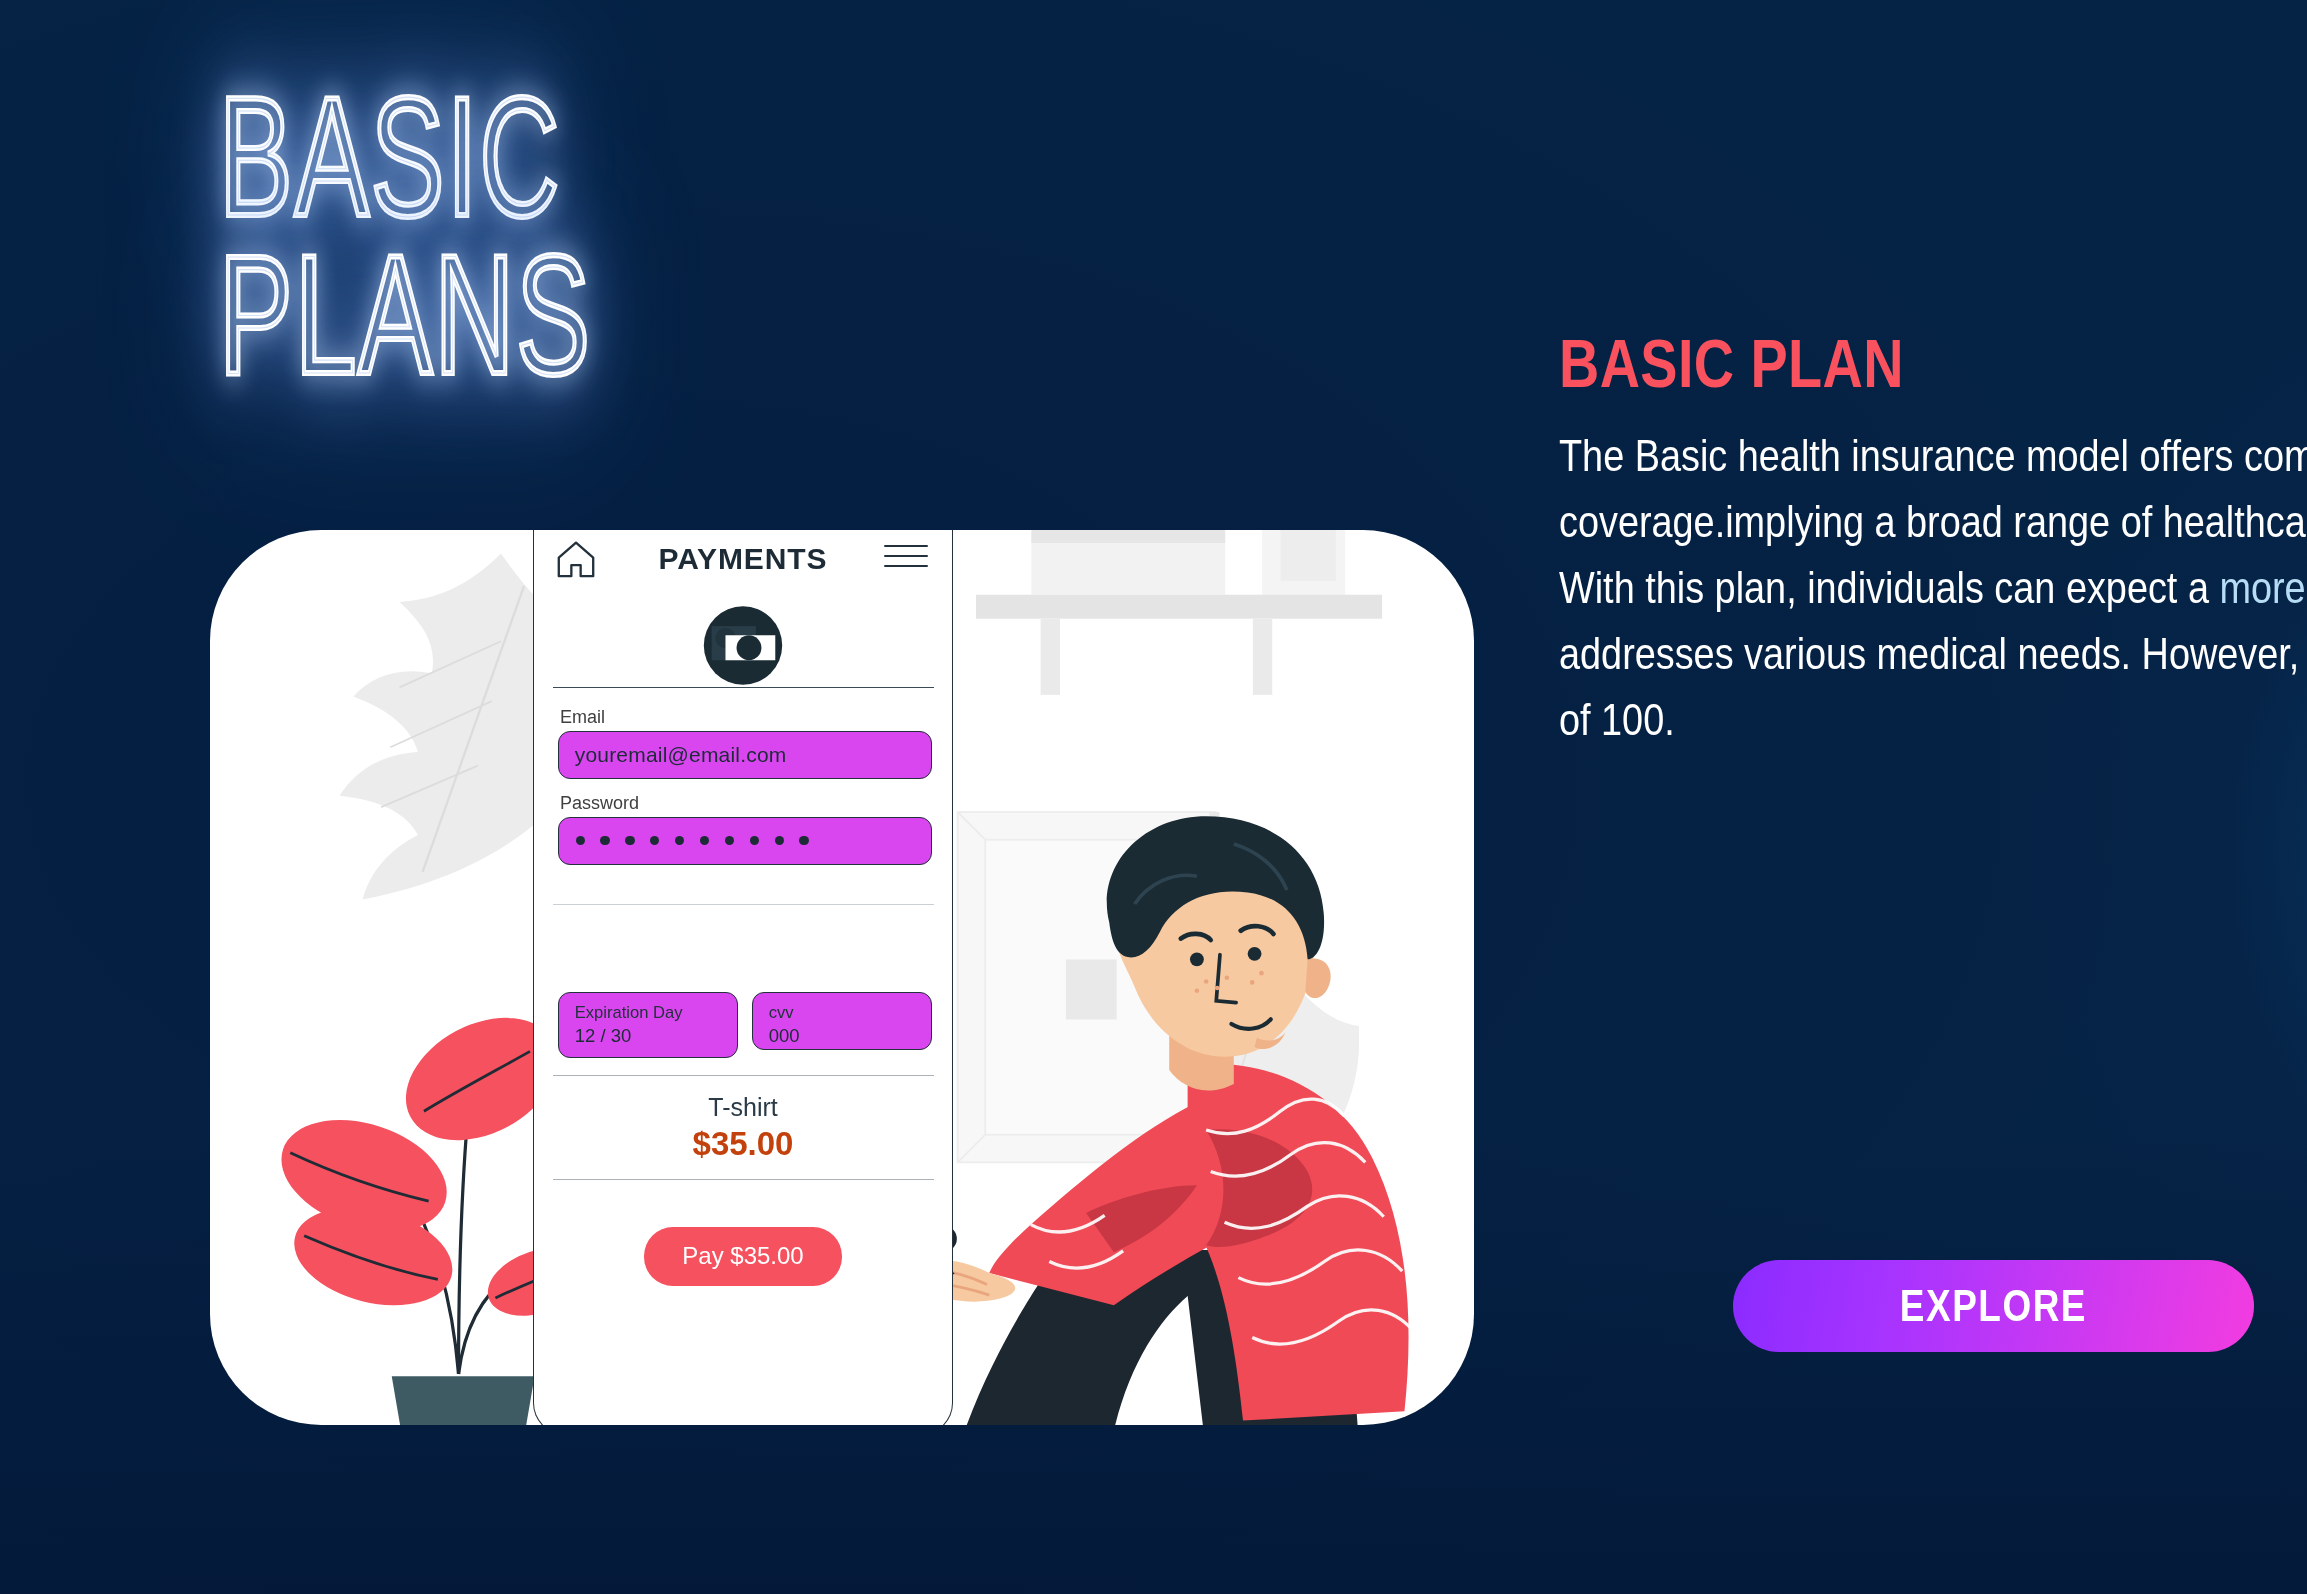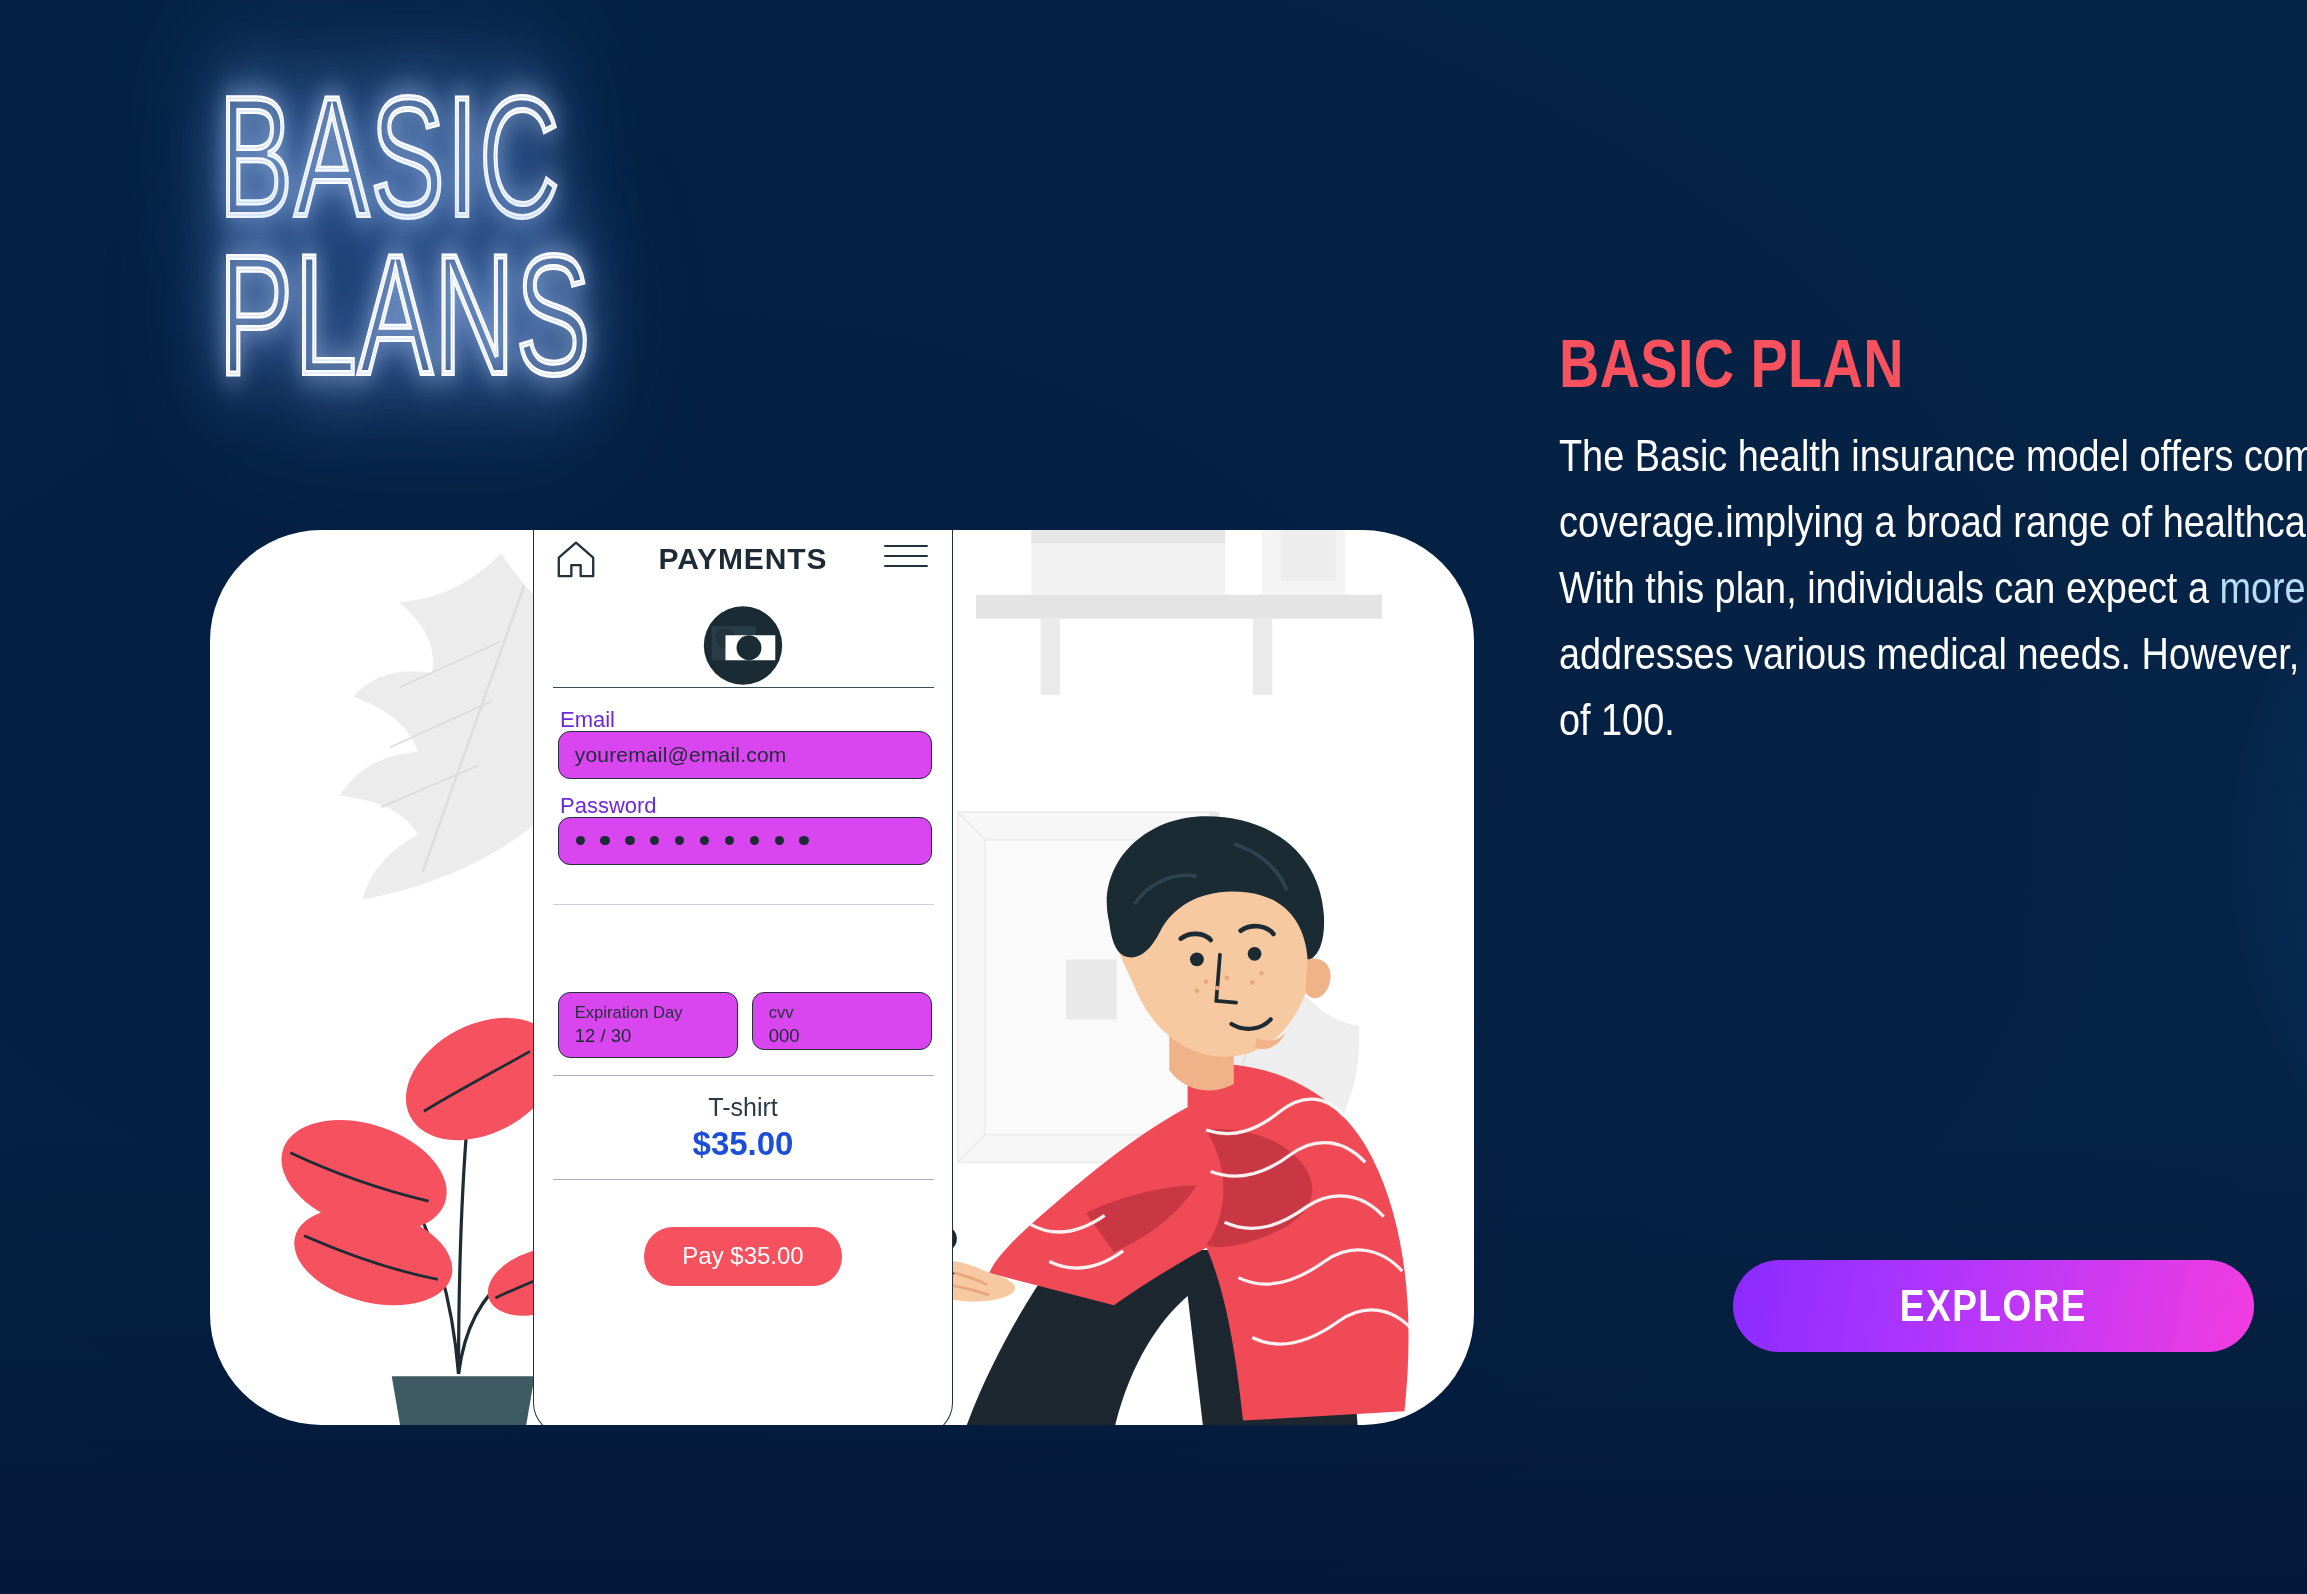--- a/index.html
+++ b/index.html
@@ -88,36 +88,36 @@
   .ph-top{position:relative;height:92px;}
   .home-icon{position:absolute;left:22px;top:18.5px;width:40px;height:40px;}
   .ph-title{
     position:absolute;left:0;right:0;top:21px;text-align:center;
     font-size:30px;font-weight:700;color:#1d2b36;letter-spacing:0.9px;
   }
   .burger{position:absolute;right:24px;top:24px;width:44px;height:29px;}
   .burger i{display:block;height:2.3px;background:#22313c;border-radius:1.4px;margin-bottom:7.8px;}
   .ph-logo{position:absolute;left:50%;top:83px;transform:translateX(-50%);width:83px;height:83px;}
   .hr{position:absolute;left:18.5px;right:18.5px;height:1.4px;background:#3a4a57;}
-  .fld-label{position:absolute;font-size:22px;color:#6d28d9;}
+  .fld-label{position:absolute;font-size:18px;color:#404040;}
   .fld-box{
     position:absolute;border:1.8px solid #22313c;border-radius:12px;background:#d946ef;
     display:flex;align-items:center;
   }
   .fld-val{font-size:21px;color:#1d2b36;padding-left:15.7px;letter-spacing:0.2px;}
   .dots{display:flex;gap:15.7px;padding-left:16.6px;}
   .dots i{width:9.2px;height:9.2px;border-radius:50%;background:#1d2b36;display:block;}
   .card-ico{width:34px;height:24px;margin-left:13px;background:#22313c;border-radius:3.7px;position:relative;}
   .card-ico:after{content:"";position:absolute;left:0;right:0;top:6.5px;height:4.2px;background:#fff;}
   .card-word{font-size:18.5px;color:#22313c;margin-left:11px;}
   .card-num{font-size:20px;color:#1d2b36;margin-left:auto;margin-right:18.5px;letter-spacing:0.5px;}
   .sub-lab{position:absolute;font-size:16.6px;color:#22313c;}
   .sub-val{position:absolute;font-size:18.5px;color:#1d2b36;}
   .tshirt{position:absolute;left:0;right:0;text-align:center;font-size:25px;color:#2a3a46;}
-  .price{position:absolute;left:0;right:0;text-align:center;font-size:33px;font-weight:700;color:#1d4ed8;}
+  .price{position:absolute;left:0;right:0;text-align:center;font-size:33px;font-weight:700;color:#c2410c;}
   .paybtn{
     position:absolute;left:50%;transform:translateX(-50%);
     width:198px;height:59px;border-radius:29px;background:#f5515f;
     display:flex;align-items:center;justify-content:center;
     color:#fff;font-size:24px;border:none;cursor:pointer;
   }
 
   
   .rcol{position:absolute;left:1559px;top:329px;width:1218px;}
   .r-title{

